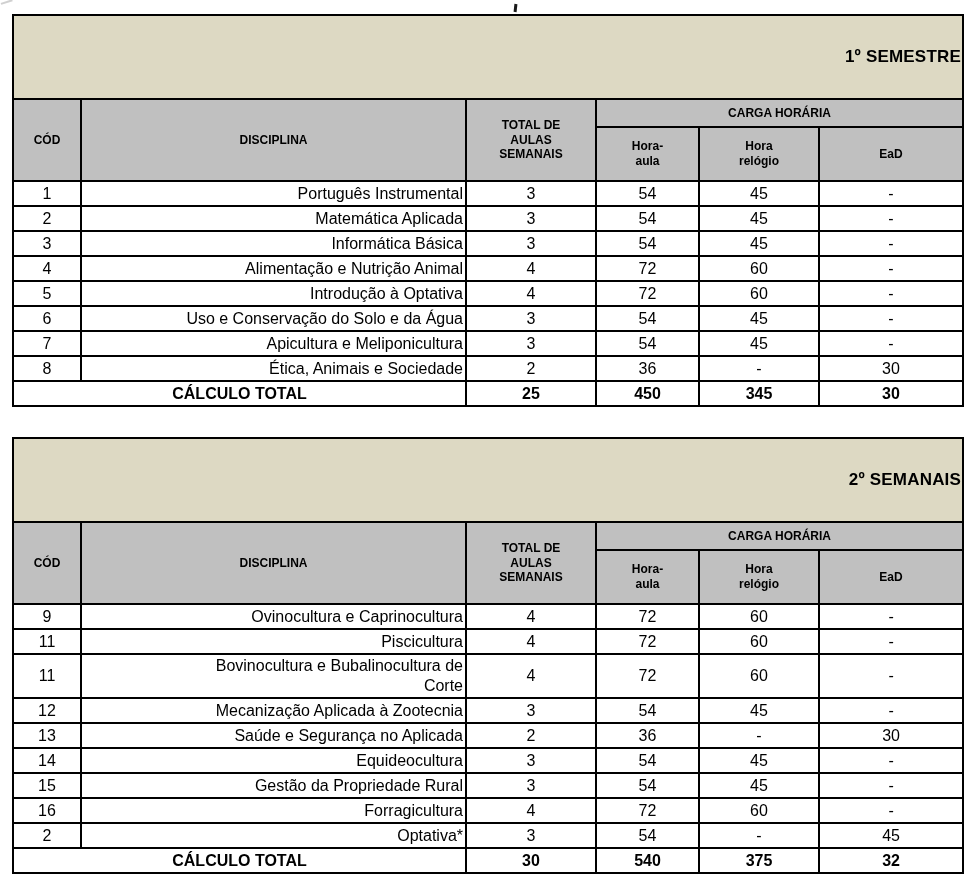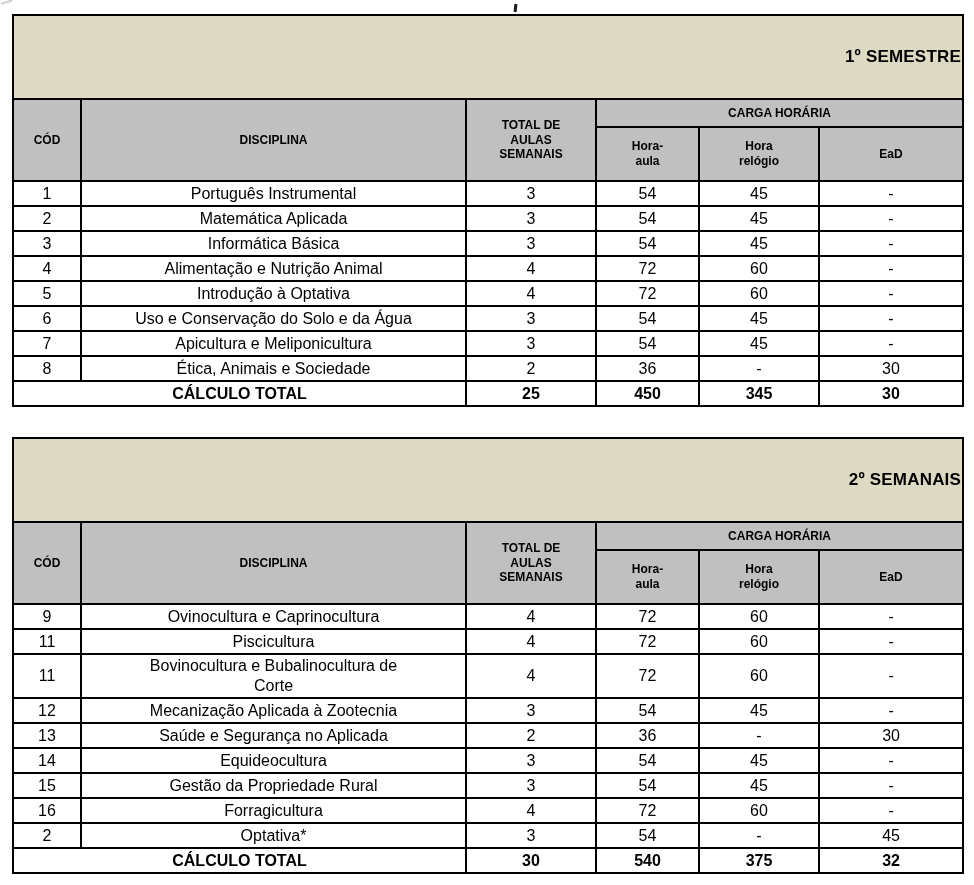--- a/index.html
+++ b/index.html
@@ -61,21 +61,21 @@
 
   td {
     font-size: 16px;
     height: 25px;
     padding: 1px 2px;
     text-align: center;
     vertical-align: middle;
     line-height: 1.25;
   }
   td.c-disc {
-    text-align: center;
+    text-align: right;
     white-space: pre-line;
   }
   tr.total-row td { font-weight: bold; margin-top: 13px; }
 
   .footnote {
     margin: 3px 0 0 4px;
     font-size: 16px;
     line-height: 1.2;
   }
 </style>

